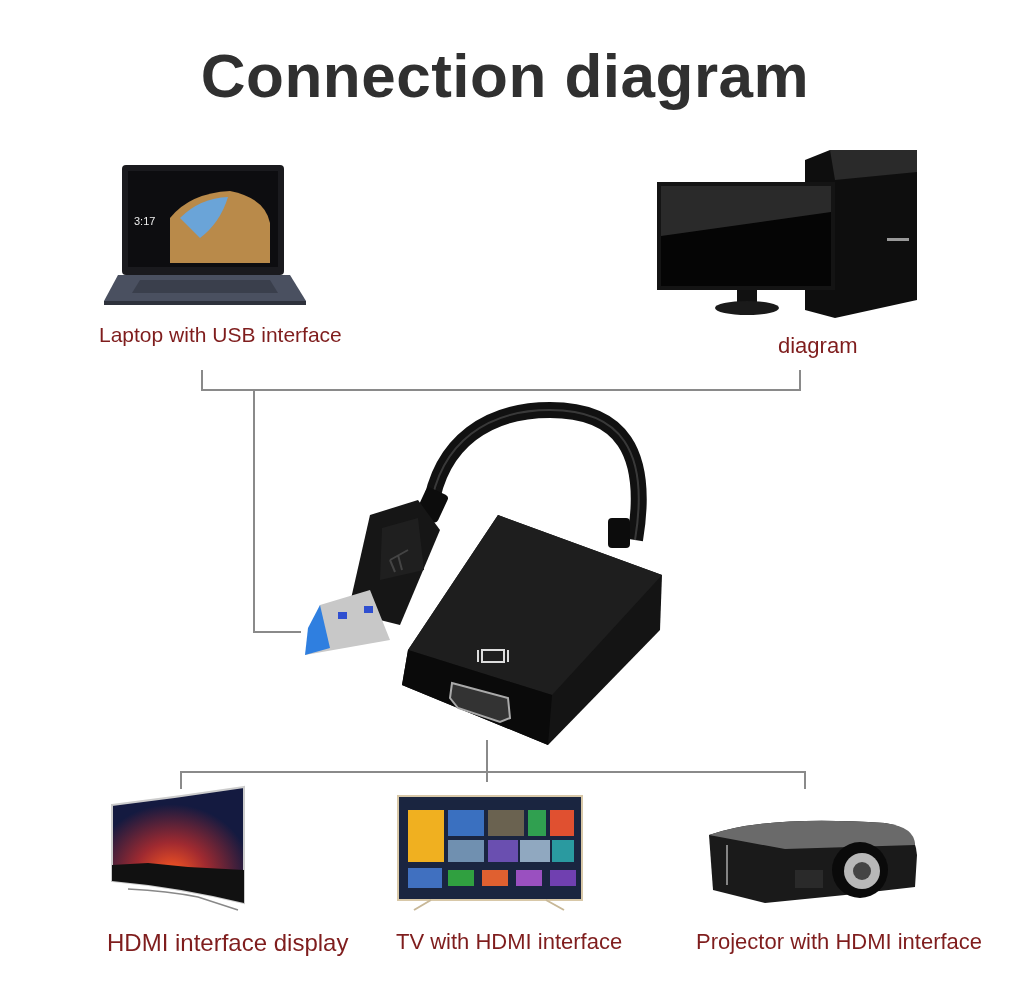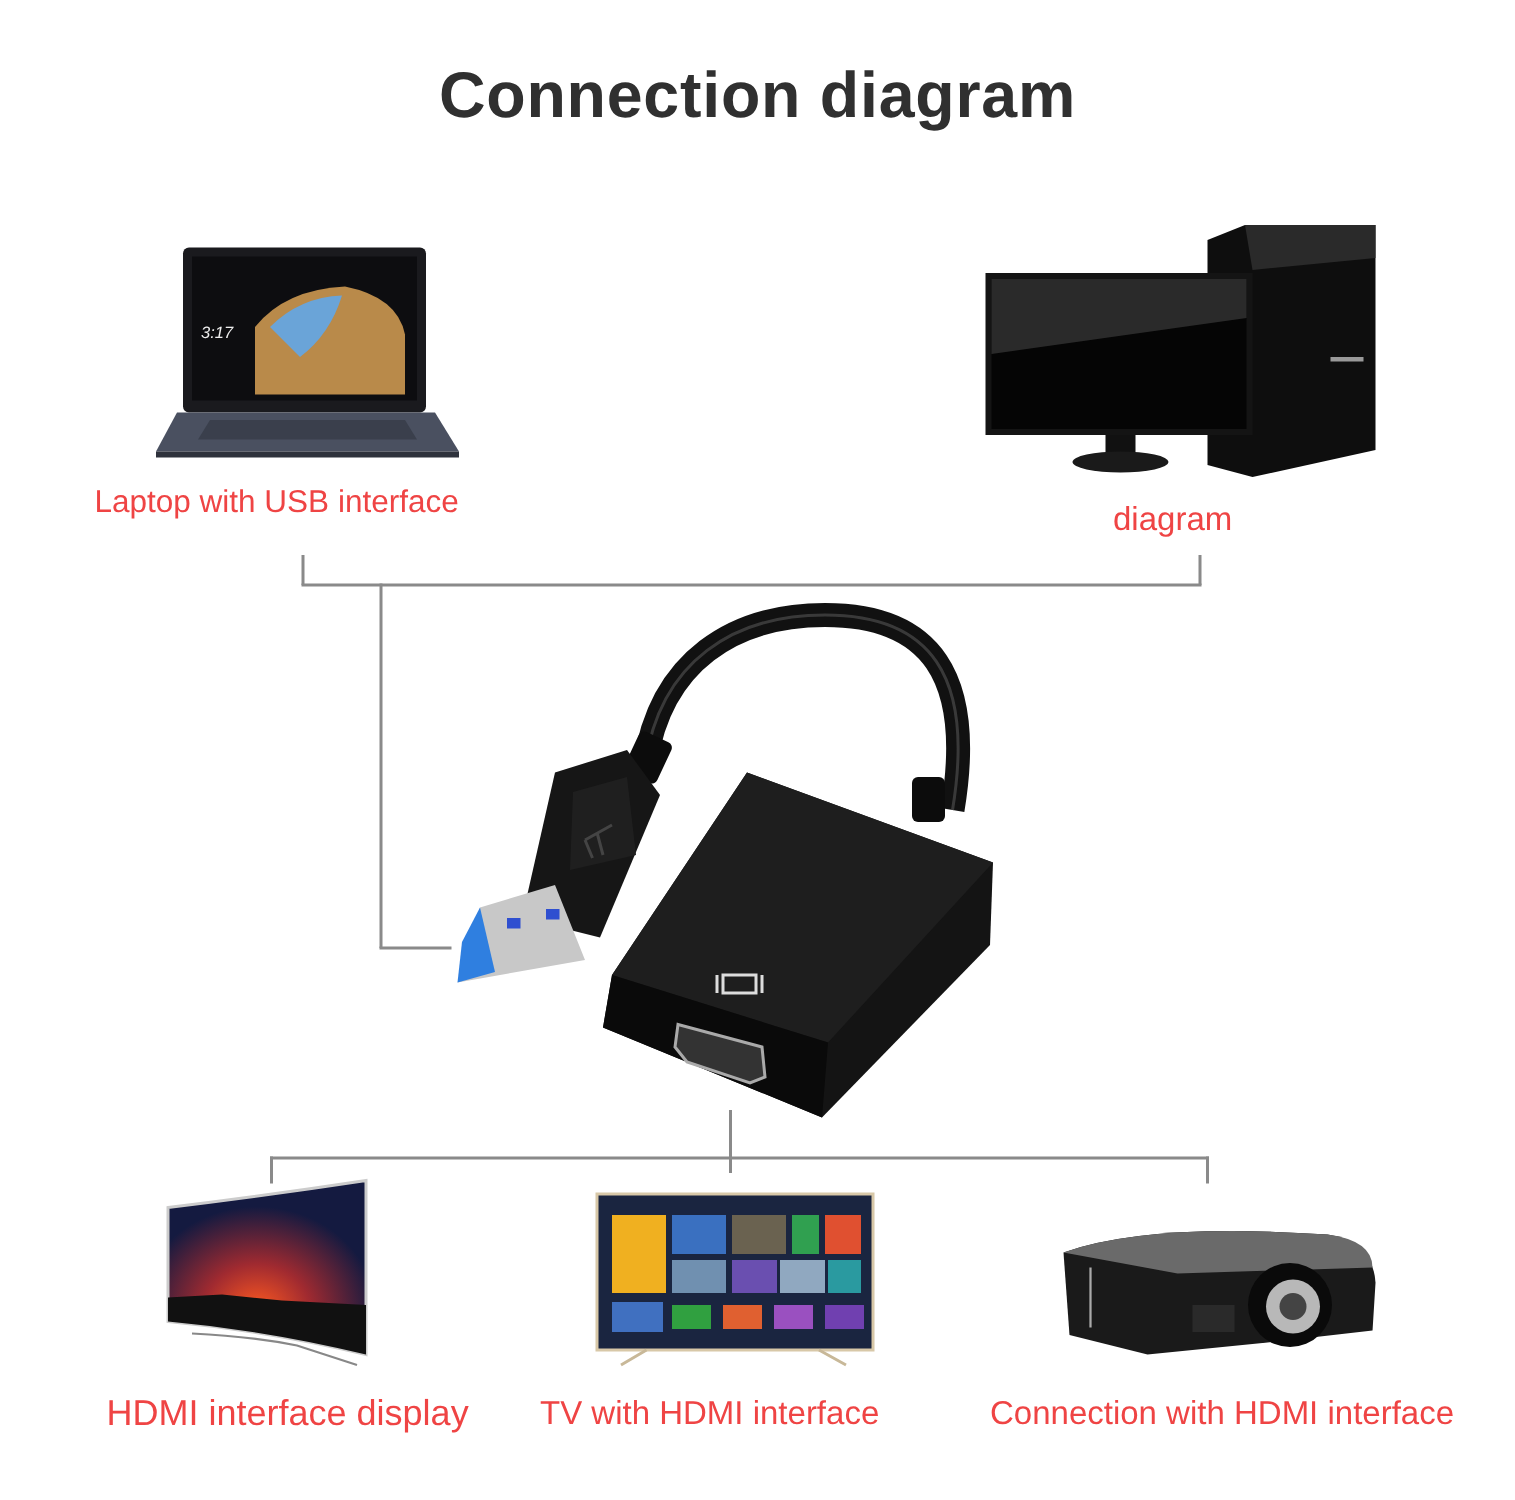--- a/index.html
+++ b/index.html
@@ -1,27 +1,27 @@
 <!DOCTYPE html>
 <html><head>
 <meta charset="utf-8">
 <style>
   html,body{margin:0;padding:0;background:#ffffff;}
   body{width:1010px;height:1000px;position:relative;overflow:hidden;font-family:"Liberation Sans",sans-serif;}
-  .title{position:absolute;left:0;top:40px;width:1010px;text-align:center;font-weight:bold;font-size:43px;color:#303030;letter-spacing:0.5px;}
-  .label{position:absolute;font-size:21px;color:#ef4444;white-space:nowrap;}
+  .title{position:absolute;left:0;top:40px;width:1010px;text-align:center;font-weight:bold;font-size:62px;color:#303030;letter-spacing:0.5px;}
+  .label{position:absolute;font-size:21px;color:#7f1d1d;white-space:nowrap;margin-left:36px;}
   .line{position:absolute;background:#8a8a8a;}
   .dev{position:absolute;}
 </style>
 </head>
 <body>
 
 <div class="title">Connection diagram</div>
 
-<div class="dev" style="left:100px;top:163px;width:210px;height:145px;font-style:italic;">
+<div class="dev" style="left:100px;top:163px;width:210px;height:145px;">
   <svg width="210" height="145" viewBox="0 0 210 145">
     <rect x="22" y="2" width="162" height="110" rx="4" fill="#1a1a1e"></rect>
     <rect x="28" y="8" width="150" height="96" fill="#0d0d10"></rect>
     <path d="M70 55 Q90 30 130 28 Q165 35 170 60 L170 100 L70 100 Z" fill="#b98a4a"></path>
     <path d="M80 55 Q100 35 128 34 Q120 60 100 75 Z" fill="#6aa4d8"></path>
     <text x="34" y="62" font-size="11" fill="#eee" font-family="Liberation Sans, sans-serif">3:17</text>
     <path d="M18 112 L190 112 L206 138 L4 138 Z" fill="#4a5060"></path>
     <path d="M40 117 L170 117 L178 130 L32 130 Z" fill="#3a3f4c"></path>
     <rect x="4" y="138" width="202" height="4" fill="#2e323c"></rect>
   </svg>
@@ -126,13 +126,13 @@
   <svg width="215" height="95" viewBox="0 0 215 95">
     <path d="M4 20 Q60 0 180 8 Q210 12 212 40 L210 72 L140 80 L60 88 L8 75 Z" fill="#1a1a1a"></path>
     <path d="M4 20 Q60 0 180 8 Q210 12 210 30 L80 34 Z" fill="#6a6a6a"></path>
     <circle cx="155" cy="55" r="28" fill="#0a0a0a"></circle>
     <circle cx="157" cy="56" r="18" fill="#b8b8b8"></circle>
     <circle cx="157" cy="56" r="9" fill="#444"></circle>
     <rect x="90" y="55" width="28" height="18" fill="#2a2a2a"></rect>
     <line x1="22" y1="30" x2="22" y2="70" stroke="#aaa" stroke-width="1.5"></line>
   </svg>
 </div>
-<div class="label" style="left:660px;top:929px;font-size:22px;">Connection with HDMI interface</div>
+<div class="label" style="left:660px;top:929px;font-size:22px;">Projector with HDMI interface</div>
 
 </body></html>

